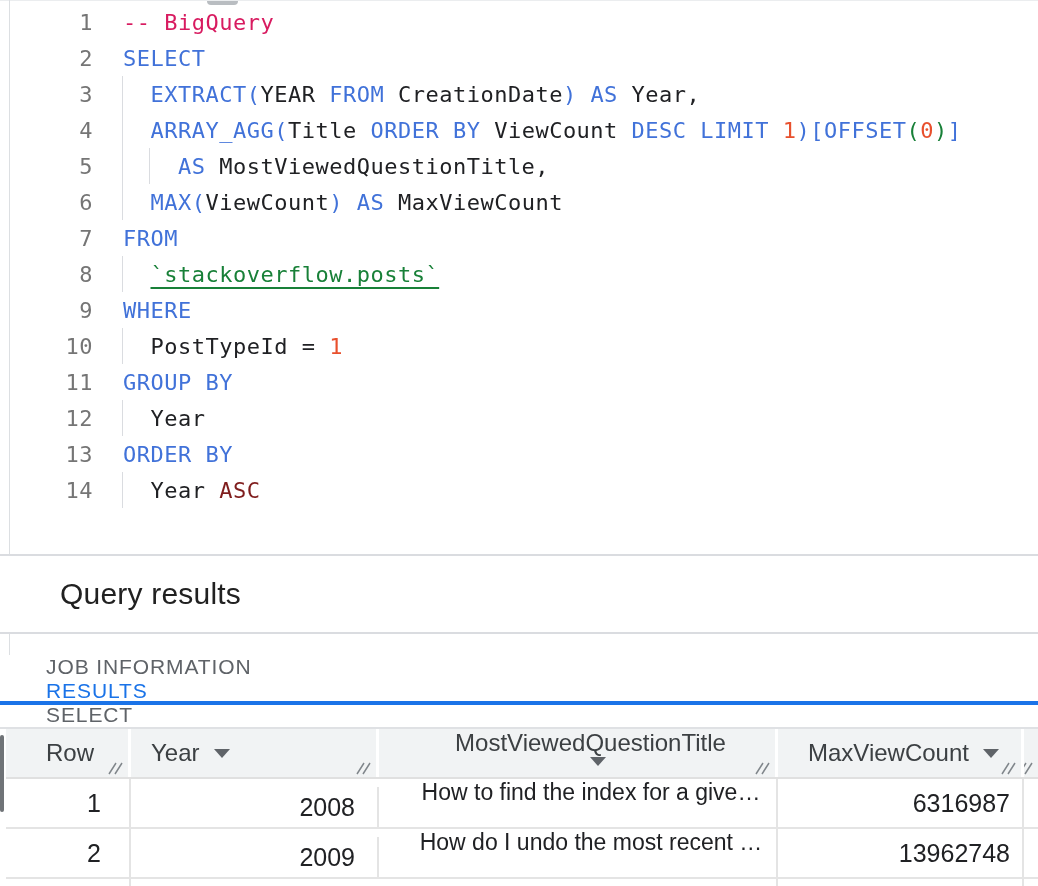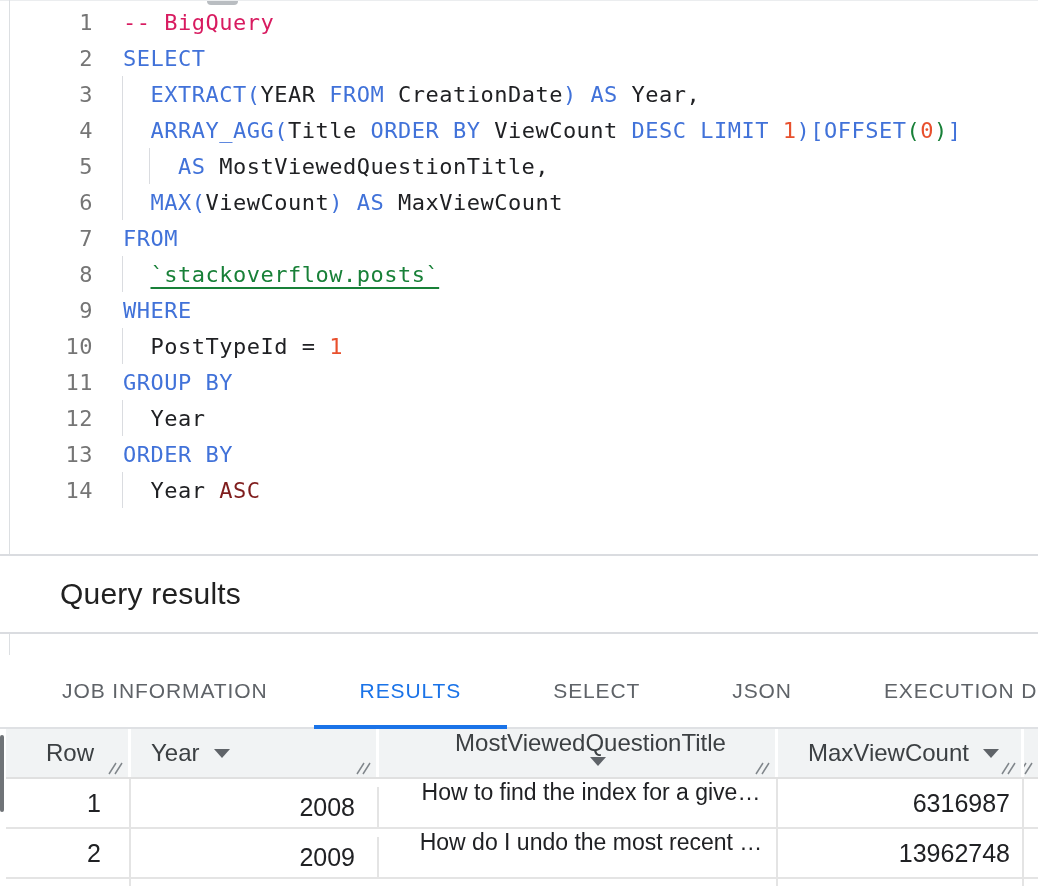--- a/index.html
+++ b/index.html
@@ -43,21 +43,21 @@
   #qr-head {
     position: absolute; top: 556px; left: 0; right: 0; height: 78px;
     display: flex; align-items: center; padding-left: 60px;
     border-bottom: 2px solid #dadce0; background: #fff;
   }
   #qr-head h1 { font-size: 30px; font-weight: 400; color: #212121; letter-spacing: 0.2px; }
 
   
   #tabs {
     position: absolute; top: 655px; left: 0; right: 0; height: 74px;
-    display: flex; padding-left: 16px; border-bottom: 2px solid #dfe1e4; background: #fff;
+    display: flex; border-bottom: 2px solid #dfe1e4; background: #fff; flex-direction: column;
   }
   .tab {
     position: relative; display: flex; align-items: center; padding: 0 46px;
     color: #5f6368; font-size: 21px; font-weight: 500; letter-spacing: 0.9px;
     white-space: nowrap; cursor: pointer;
   }
   .tab.active { color: #1a73e8; }
   .tab.active::after {
     content: ""; position: absolute; left: 0; right: 0; bottom: -2px; height: 4px;
     background: #1a73e8;

